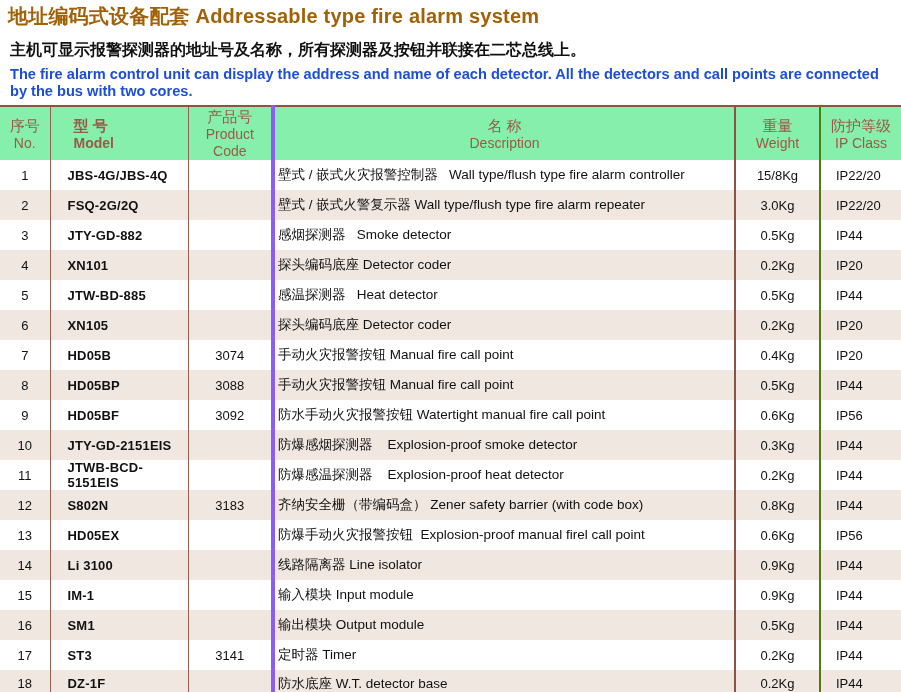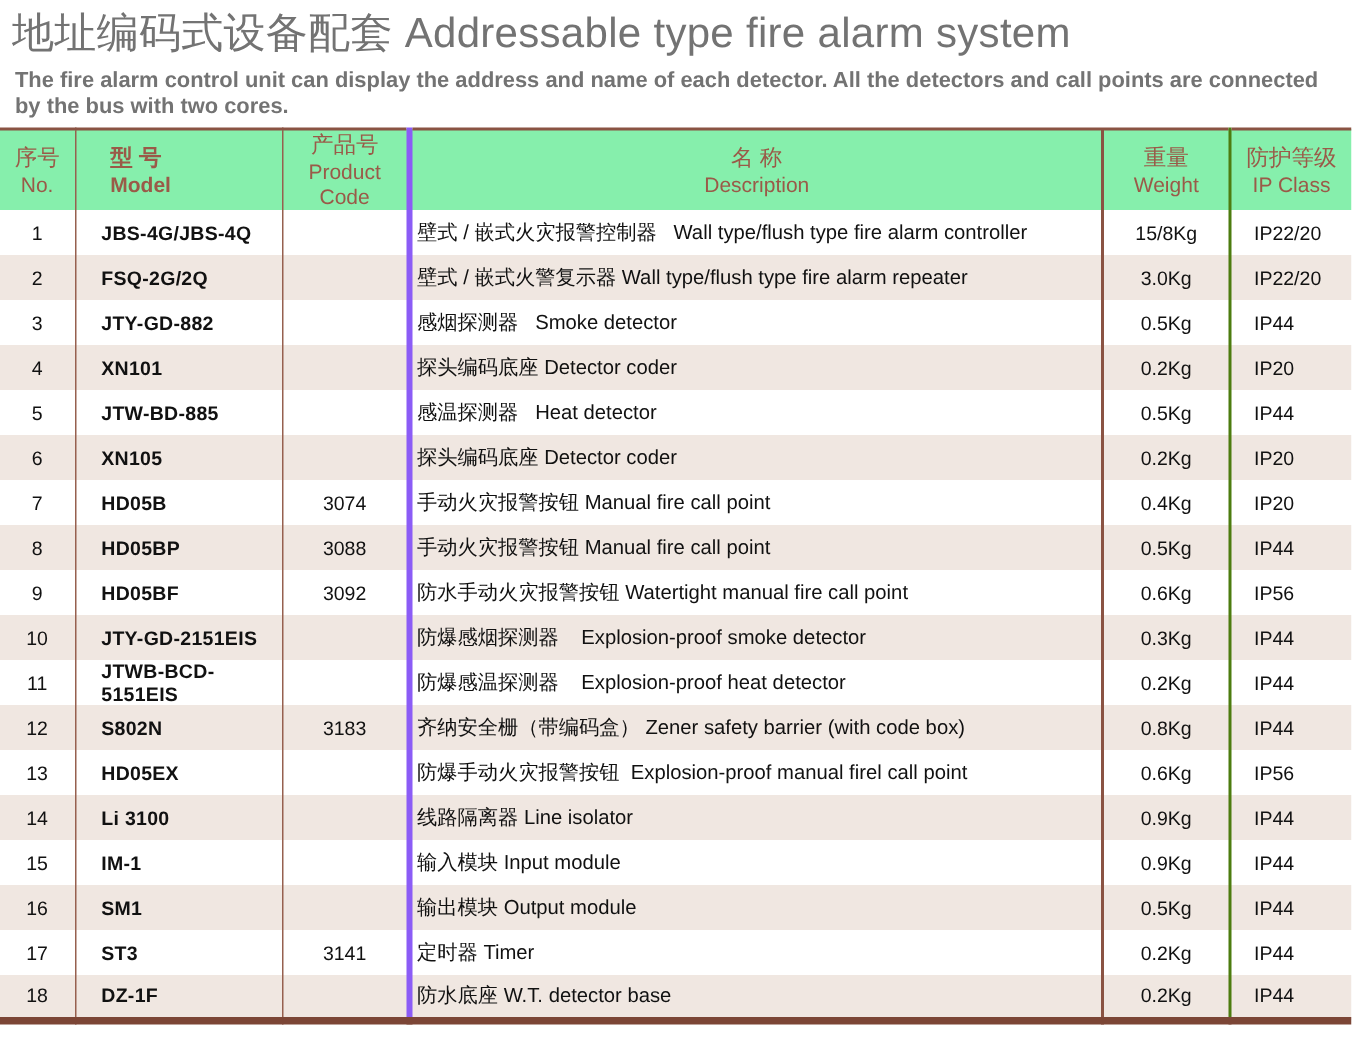--- a/index.html
+++ b/index.html
@@ -6,32 +6,32 @@
   html, body { background: #ffffff; }
   body {
     width: 901px; height: 692px; overflow: hidden;
     font-family: "Liberation Sans", "DejaVu Sans", sans-serif;
     color: #111111;
   }
   .page { width: 901px; height: 692px; position: relative; }
 
   .title {
     margin: 3px 0 0 8px;
-    font-size: 28px; font-weight: normal;
-    color: #737373;
+    font-size: 20px; font-weight: bold;
+    color: #a16207;
     letter-spacing: 0.2px;
   }
   .intro-zh {
     margin: 10px 0 0 10px;
     font-size: 16px; font-weight: bold; color: #111111;
   }
   .intro-en {
     margin: 5px 0 6px 10px;
     width: 886px;
-    font-size: 14.6px; font-weight: bold; color: #737373;
+    font-size: 14.6px; font-weight: bold; color: #1d4ed8;
     line-height: 16.5px;
   }
 
   table.catalog {
     width: 901px;
     border-collapse: collapse;
     table-layout: fixed;
     border-top: 2px solid #8a5343;
     border-bottom: 5px solid #7c4636;
   }
@@ -73,20 +73,21 @@
   .c-weight { border-left: 2px solid #8a5343; }
   .c-ip     { border-left: 2px solid #4d7c0f; }
 </style>
 </head>
 <body>
 
 <div class="page">
 
   <h1 class="title">地址编码式设备配套 Addressable type fire alarm system</h1>
 
+  <p class="intro-zh">主机可显示报警探测器的地址号及名称，所有探测器及按钮并联接在二芯总线上。</p>
   <p class="intro-en">The fire alarm control unit can display the address and name of each detector.  All the detectors and call points are connected by the bus with two cores.</p>
 
   <table class="catalog">
     <colgroup>
       <col class="w-no">
         <col class="w-model">
         <col class="w-code">
       <col class="w-desc">
         <col class="w-weight">
         <col class="w-ip">

